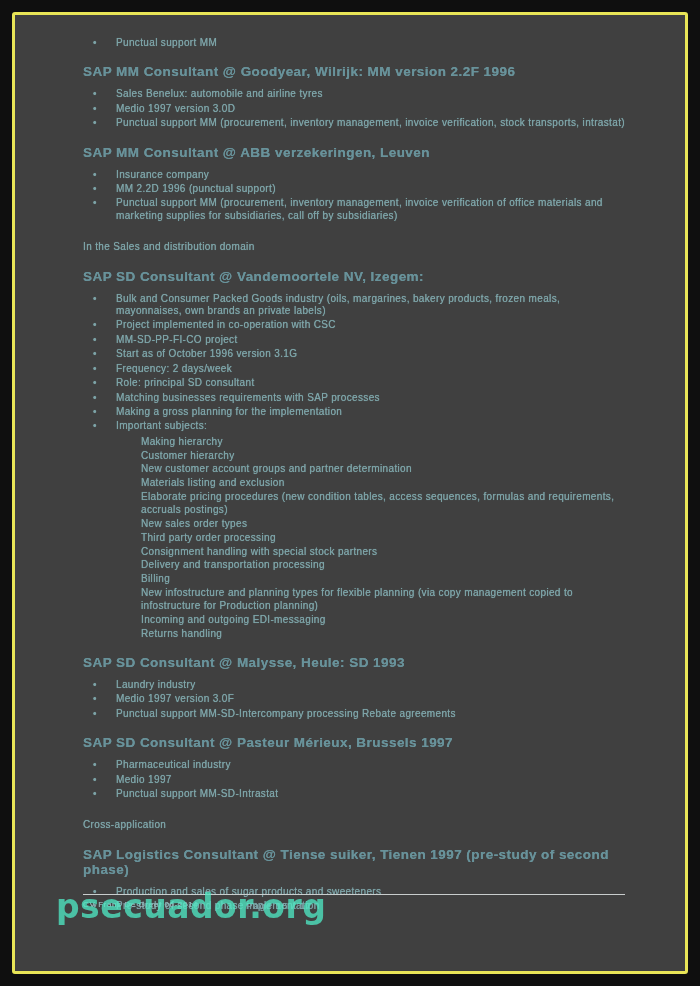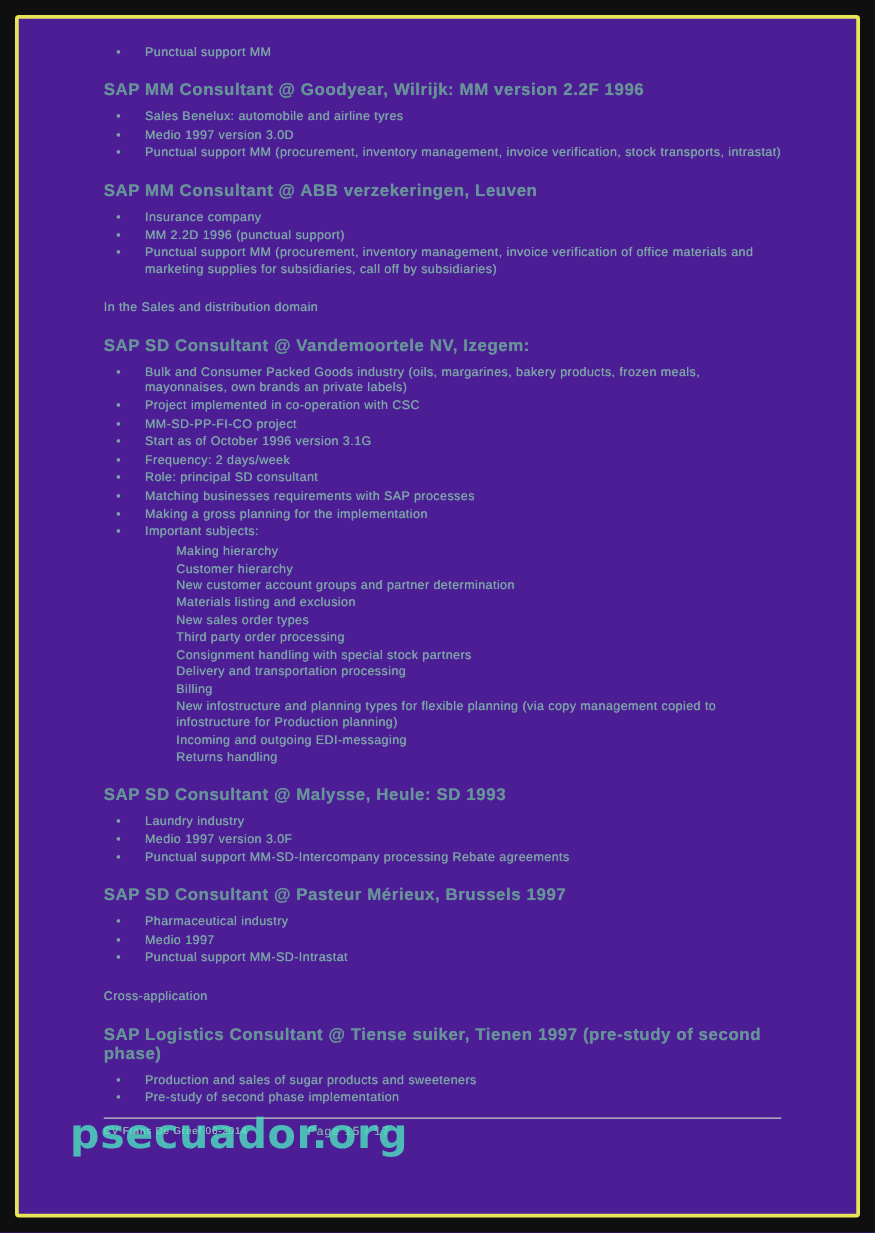--- a/index.html
+++ b/index.html
@@ -10,21 +10,21 @@
     --watermark-color:#4fe6c2;
   }
   html,body{margin:0;padding:0;}
   body{
     width:700px;height:986px;position:relative;overflow:hidden;
     background:var(--frame-color);
     font-family:"Liberation Sans","DejaVu Sans",sans-serif;
   }
   .sheet{
     position:absolute;left:12px;top:12px;right:12px;bottom:12px;
-    background:#4c1d95;border:3px solid var(--accent-border);border-radius:3px;
+    background:#404040;border:3px solid var(--accent-border);border-radius:3px;
     overflow:hidden;
   }
   .content{
     position:absolute;left:68px;right:60px;top:22px;
     color:var(--body-color);
     font-size:10px;letter-spacing:0.35px;
     text-shadow:0 0 0.7px;
   }
   .section-heading{
     font-size:13.5px;font-weight:700;color:var(--heading-color);
@@ -99,20 +99,21 @@
           <li class="bullet">Role: principal SD consultant</li>
           <li class="bullet">Matching businesses requirements with SAP processes</li>
           <li class="bullet">Making a gross planning for the implementation</li>
           <li class="bullet">Important subjects:</li>
         </ul>
         <div class="subitems">
           <div class="subitem">Making hierarchy</div>
           <div class="subitem">Customer hierarchy</div>
           <div class="subitem">New customer account groups and partner determination</div>
           <div class="subitem">Materials listing and exclusion</div>
+          <div class="subitem">Elaborate pricing procedures (new condition tables, access sequences, formulas and requirements, accruals postings)</div>
           <div class="subitem">New sales order types</div>
           <div class="subitem">Third party order processing</div>
           <div class="subitem">Consignment handling with special stock partners</div>
           <div class="subitem">Delivery and transportation processing</div>
           <div class="subitem">Billing</div>
           <div class="subitem">New infostructure and planning types for flexible planning (via copy management copied to infostructure for Production planning)</div>
           <div class="subitem">Incoming and outgoing EDI-messaging</div>
           <div class="subitem">Returns handling</div>
         </div>
       </section>

